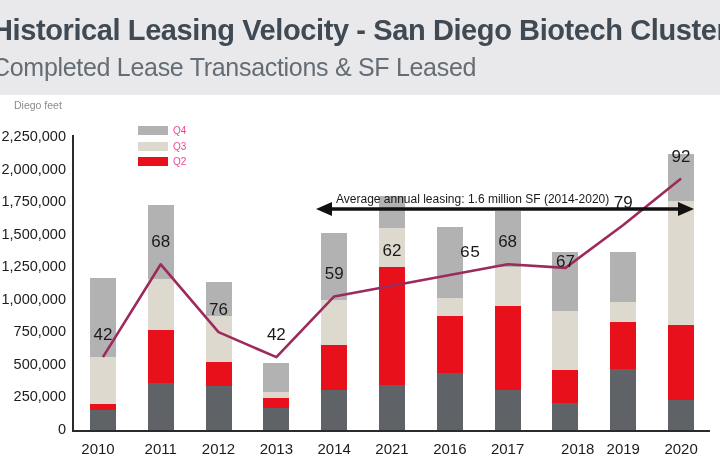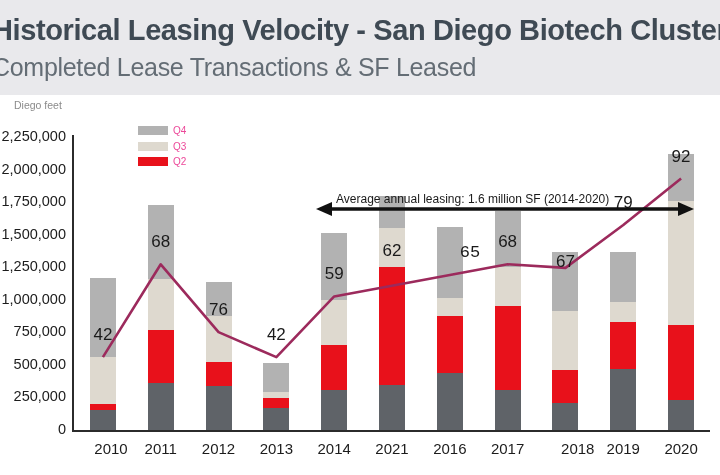--- a/index.html
+++ b/index.html
@@ -194,21 +194,21 @@
         <div class="pt-label" style="left: 253.364px; top: 325.143px;">42</div>
         <div class="pt-label" style="left: 311.182px; top: 264.429px;">59</div>
         <div class="pt-label" style="left: 369px; top: 241px;">62</div>
         <div class="pt-label" style="left: 447px; top: 243px; font-family: Liberation Mono, monospace;">65</div>
         <div class="pt-label" style="left: 484.636px; top: 232.286px;">68</div>
         <div class="pt-label" style="left: 542.455px; top: 252px;">67</div>
         <div class="pt-label" style="left: 600.273px; top: 193px;">79</div>
         <div class="pt-label" style="left: 658.091px; top: 146.571px;">92</div>
       </div>
     <div id="x-ticks">
-        <div class="x-tick-label" style="left: 82px;">2010</div>
+        <div class="x-tick-label" style="left: 69px;">2010</div>
         <div class="x-tick-label" style="left: 131.727px;">2011</div>
         <div class="x-tick-label" style="left: 189.545px;">2012</div>
         <div class="x-tick-label" style="left: 247.364px;">2013</div>
         <div class="x-tick-label" style="left: 305.182px;">2014</div>
         <div class="x-tick-label" style="left: 363px;">2021</div>
         <div class="x-tick-label" style="left: 420.818px;">2016</div>
         <div class="x-tick-label" style="left: 478.636px;">2017</div>
         <div class="x-tick-label" style="left: 536.455px; text-align: right;">2018</div>
         <div class="x-tick-label" style="left: 594.273px;">2019</div>
         <div class="x-tick-label" style="left: 652.091px;">2020</div>

